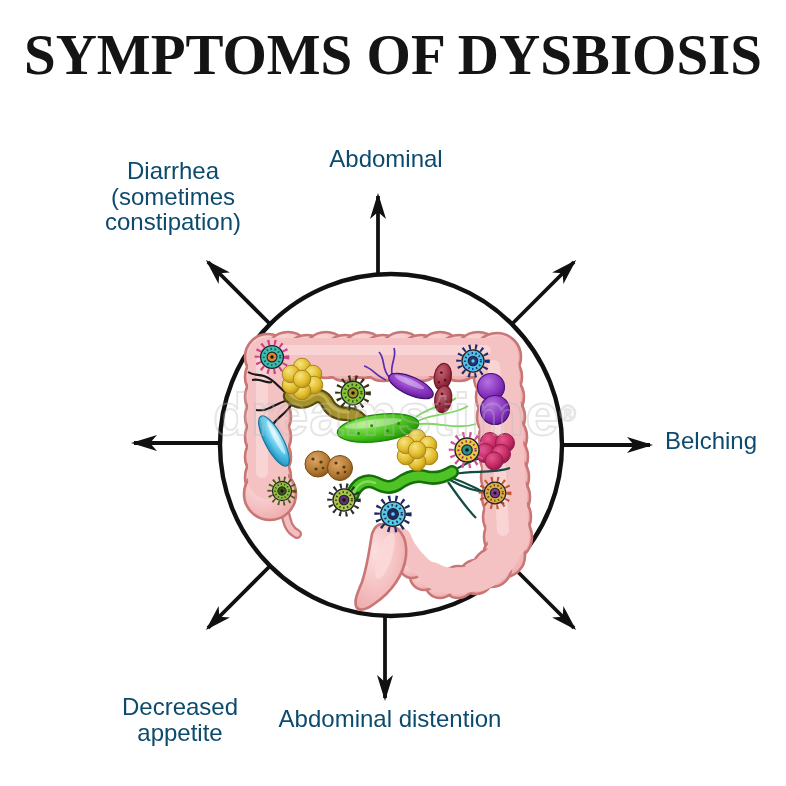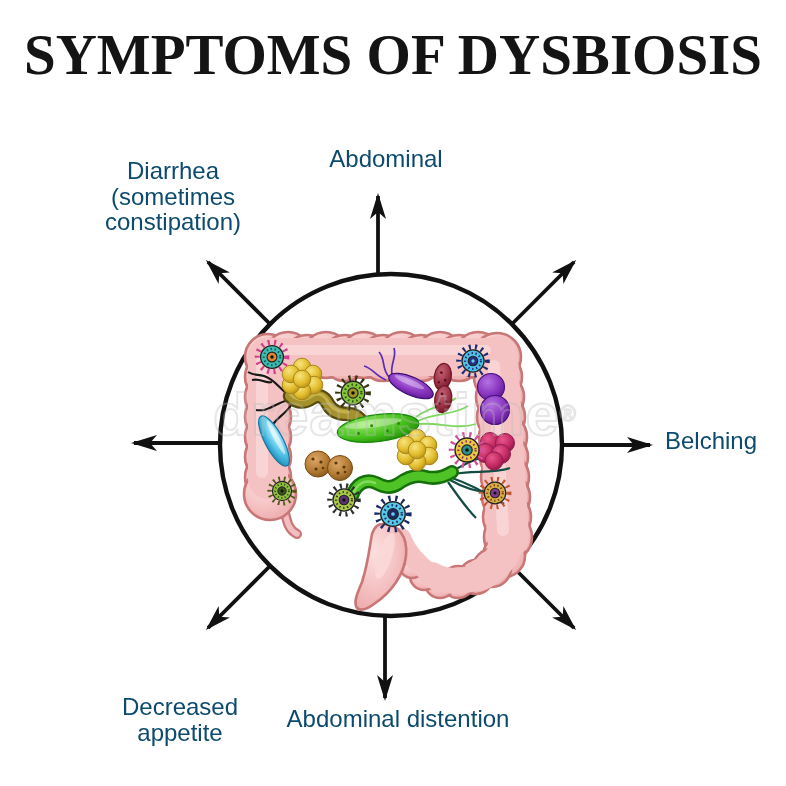--- a/index.html
+++ b/index.html
@@ -342,15 +342,15 @@
 
   <div class="watermark"><span>dreamstime</span><span class="rsym">®</span></div>
 
   <div class="sym" style="left:386px;top:146px;">Abdominal</div>
   <div class="sym" style="left:173px;top:158px;">Diarrhea
 (sometimes
 constipation)</div>
   <div class="sym" style="left:711px;top:428px;text-align:center;">Belching</div>
   <div class="sym" style="left:180px;top:650px;margin-top:44px;">Decreased
 appetite</div>
-  <div class="sym" style="left:398px;top:706px;">Abdominal distention</div>
+  <div class="sym" style="left:390px;top:706px;">Abdominal distention</div>
 
 </div>
 
 </body></html>

